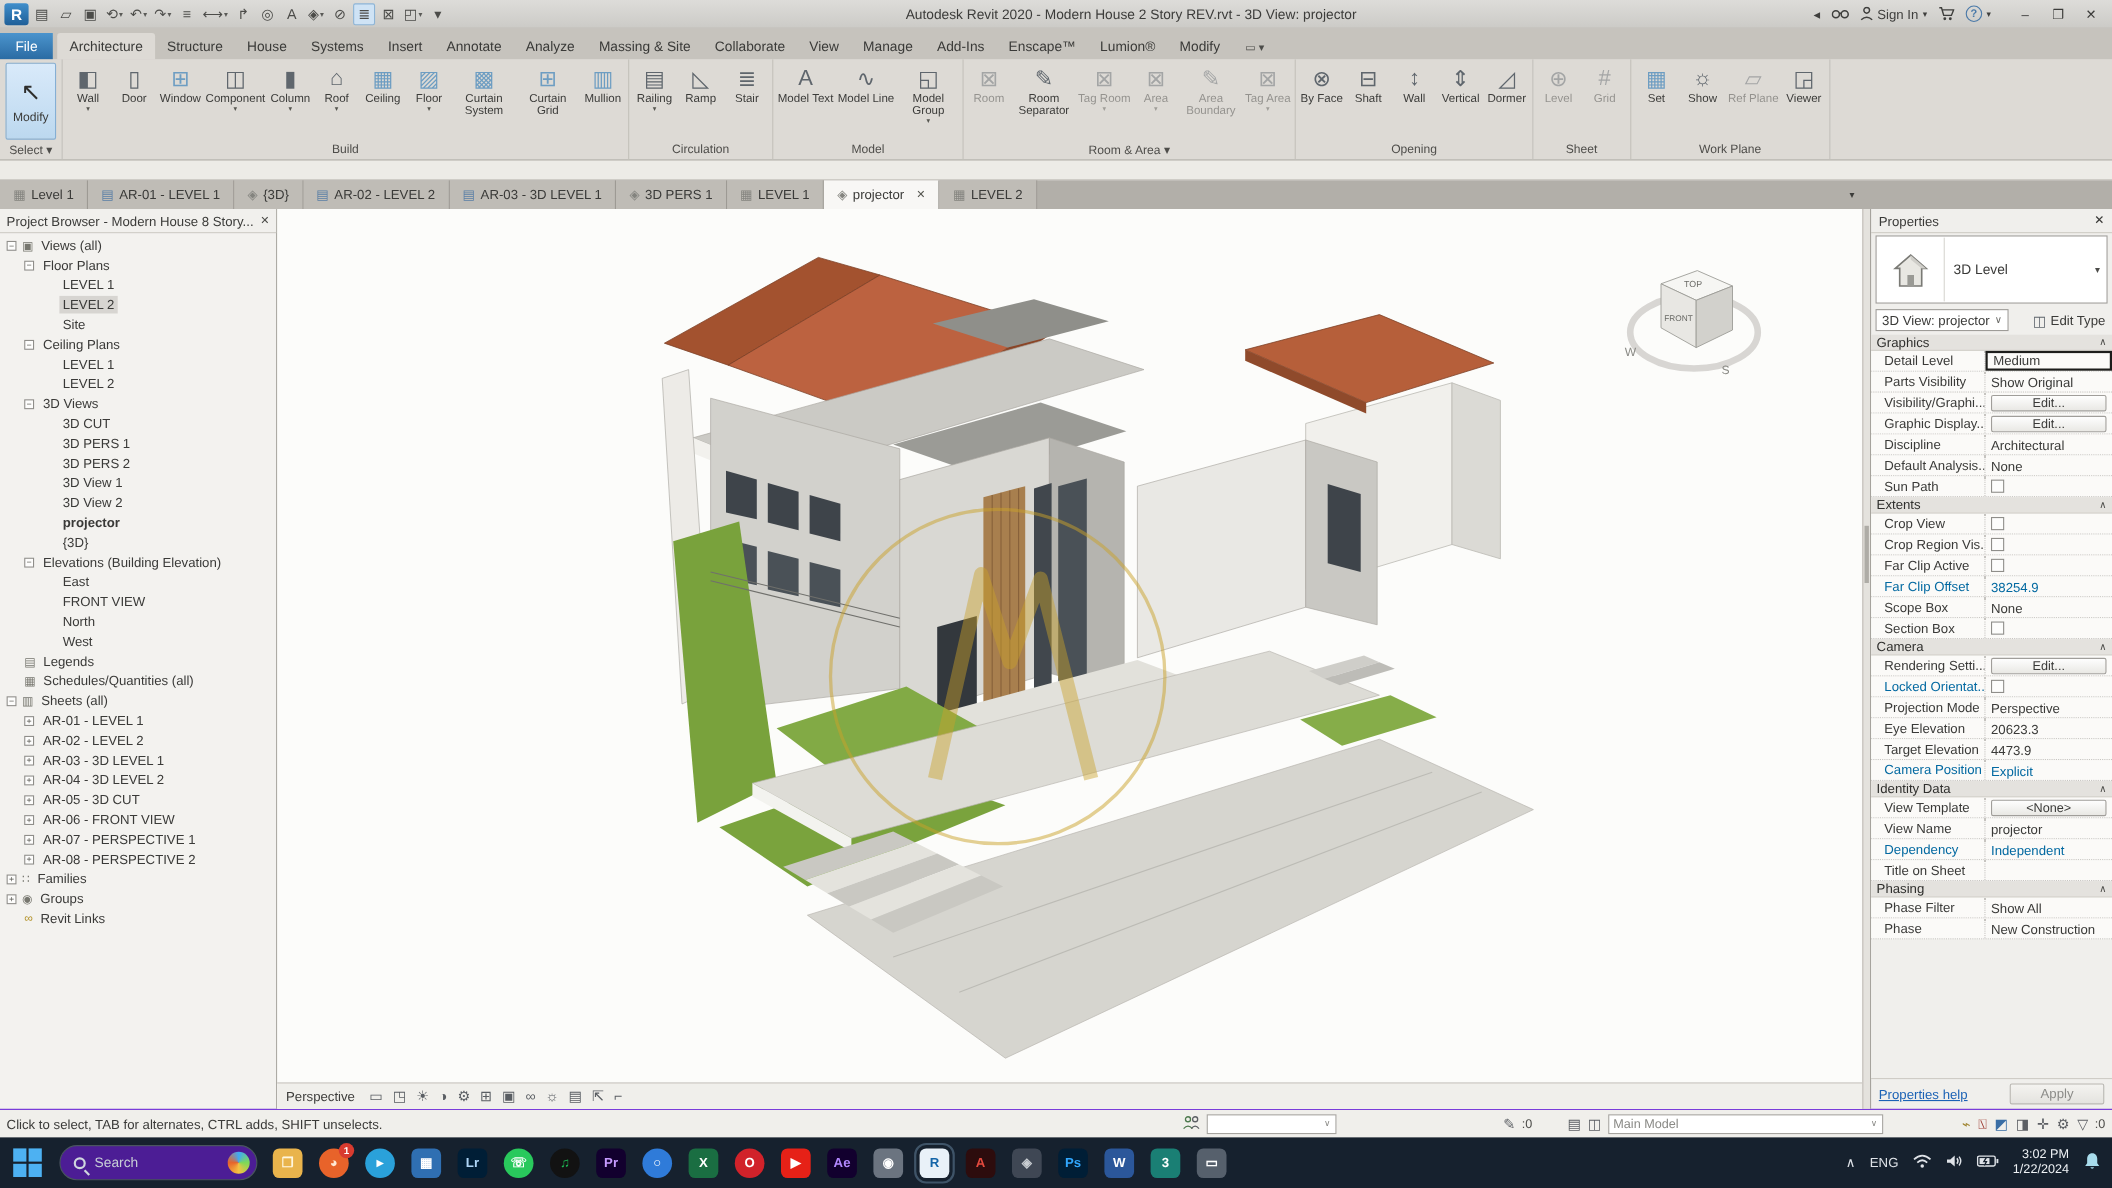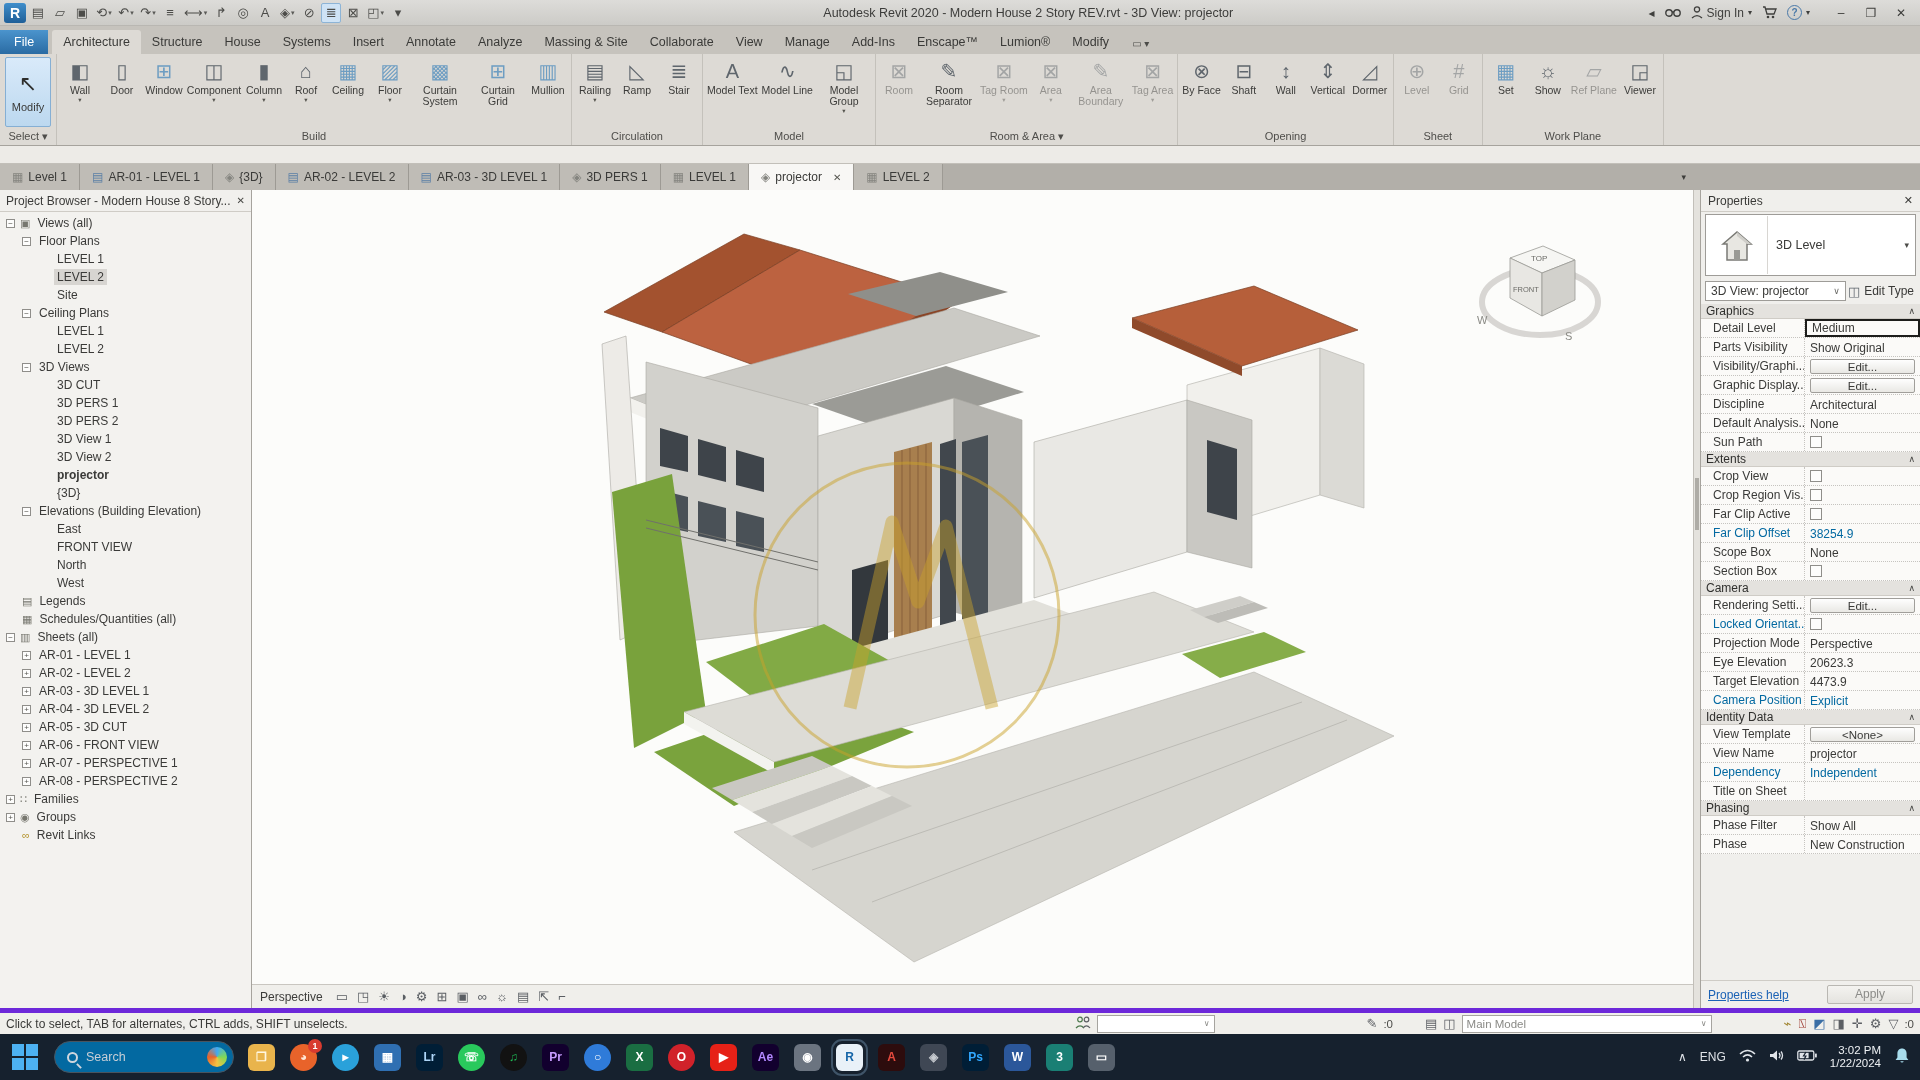--- a/index.html
+++ b/index.html
@@ -83,56 +83,56 @@
   .canvas-splitter .handle{position:absolute;top:288px;left:1px;width:4px;height:52px;background:#aeaca6;}
 
   
   .props{width:220px;background:#f0efec;border-left:1px solid #a6a39d;display:flex;flex-direction:column;font-size:12px;}
   .pr-head{height:22px;display:flex;align-items:center;padding:0 7px;border-bottom:1px solid #cfccc6;}
   .pr-head .prx{margin-left:auto;font-size:11px;}
   .pr-type{height:62px;margin:2px 4px;background:#fff;border:1px solid #9e9c98;display:flex;align-items:center;}
   .pr-type .tbox{width:62px;height:58px;border-right:1px solid #d8d6d2;display:flex;align-items:center;justify-content:center;}
   .pr-type .tname{flex:1;padding-left:8px;font-size:12.5px;}
   .pr-type .tdd{padding-right:6px;font-size:9px;color:#4c4c49;}
-  .pr-combo-row{display:flex;align-items:center;gap:0;padding:3px 4px;}
+  .pr-combo-row{display:flex;align-items:center;gap:20px;padding:3px 4px;}
   .pr-combo{flex:1;height:20px;background:#fff;border:1px solid #9e9c98;display:flex;align-items:center;padding:0 5px;font-size:12px;}
   .pr-combo .cdd{margin-left:auto;font-size:9px;color:#6a6a66;}
   .edit-type{display:flex;align-items:center;gap:4px;font-size:12px;padding:0 2px;}
   .edit-type .eticon{font-size:13px;color:#5f666d;}
   .pr-table{flex:1;overflow:hidden;background:#f0efec;}
   .psec{height:15px;background:#e4e2de;display:flex;align-items:center;padding:0 5px;font-size:12px;color:#2f2f2d;border-bottom:1px solid #cfccc6;}
   .psec .pcol{margin-left:auto;font-size:9px;color:#4c4c49;}
   .prow{height:19px;display:flex;border-bottom:1px dotted #c6c4c0;background:#fbfaf8;}
   .prow .plabel{width:104px;padding:2px 2px 0 12px;border-right:1px dotted #c6c4c0;white-space:nowrap;overflow:hidden;}
   .prow .pval{flex:1;padding:2px 2px 0 5px;white-space:nowrap;overflow:hidden;display:flex;align-items:center;}
   .prow.disabled .plabel,.prow.disabled .pval{color:#0369a1;}
   .prow .pval .vbtn{flex:1;margin:0 3px 2px 0;height:15px;background:linear-gradient(#fefefe,#e9e8e4);border:1px solid #a09e9a;border-radius:2px;text-align:center;font-size:11.5px;line-height:14px;}
   .prow .pval .vcheck{width:12px;height:12px;border:1px solid #8f8e8a;background:#fdfdfc;margin-bottom:2px;}
   .prow.focused .pval{border:2px solid #1d1d1b;padding-top:0;}
   .pr-footer{height:28px;display:flex;align-items:center;padding:0 7px;border-top:1px solid #cfccc6;}
   .pr-footer .phelp{color:#1b62b5;text-decoration:underline;font-size:12px;}
   .pr-footer .apply{margin-left:auto;width:86px;height:19px;background:linear-gradient(#f4f3f0,#e4e3df);border:1px solid #b9b7b2;border-radius:2px;color:#8b8b88;text-align:center;font-size:12px;line-height:17px;}
 
   
-  .statusbar{height:26px;background:#f0efeb;border-top:5px solid #6d28d9;display:flex;align-items:center;padding:0 6px;font-size:12px;color:#3a3a38;}
+  .statusbar{height:26px;background:#f0efeb;border-top:1px solid #6d28d9;display:flex;align-items:center;padding:0 6px;font-size:12px;color:#3a3a38;}
   .sb-prompt{white-space:nowrap;}
   .sb-right{margin-left:auto;display:flex;align-items:center;gap:6px;}
   .sb-combo{height:18px;background:#fff;border:1px solid #a6a49f;display:flex;align-items:center;padding:0 4px;color:#8a8a86;font-size:11.5px;}
   .sb-combo .cdd{margin-left:auto;font-size:8px;color:#8a8a86;}
   .sbi{font-size:13px;color:#5c5f64;}
   .sbi.gold{color:#a08430;}
   .sbi.red{color:#a04038;}
   .sbi.blue{color:#3a6ea5;}
   .sb-count{font-size:11.5px;color:#4c4c49;}
 
   
   .taskbar{height:46px;background:#16212e;display:flex;align-items:center;padding:0 10px;gap:14px;}
   .tstart{width:30px;height:30px;display:grid;grid-template-columns:12px 12px;grid-template-rows:12px 12px;gap:2px;align-content:center;justify-content:center;}
   .tstart i{background:#4db1f2;}
-  .tsearch{width:180px;height:32px;background:#0369a1;border:1px solid #49545f;border-radius:16px;display:flex;align-items:center;padding:0 6px 0 12px;gap:8px;}
+  .tsearch{width:180px;height:32px;background:#4c1d95;border:1px solid #49545f;border-radius:16px;display:flex;align-items:center;padding:0 6px 0 12px;gap:8px;}
   .mag{width:11px;height:11px;border:2px solid #cfd6de;border-radius:50%;position:relative;flex:none;}
   .mag::after{content:"";position:absolute;width:2px;height:6px;background:#cfd6de;left:9px;top:9px;transform:rotate(-45deg);}
   .tsearch .stext{color:#c7ced6;font-size:12.5px;flex:1;}
   .scircle{width:20px;height:20px;border-radius:50%;background:conic-gradient(#3fa9f5,#7ed957,#f5c242,#e8632a,#3fa9f5);flex:none;}
   .tapps{display:flex;align-items:center;gap:15px;}
   .tapp{width:27px;height:27px;border-radius:6px;display:flex;align-items:center;justify-content:center;font-weight:bold;font-size:12px;position:relative;}
   .tapp.circle{border-radius:50%;}
   .tapp.active{outline:2px solid #3f5468;outline-offset:3px;background-clip:padding-box;}
   .tapp .badge{position:absolute;right:-5px;top:-5px;width:14px;height:14px;background:#d83b2f;color:#fff;border-radius:50%;font-size:9px;font-weight:bold;display:flex;align-items:center;justify-content:center;}
   .tray{margin-left:auto;display:flex;align-items:center;gap:13px;color:#dfe3e8;}

